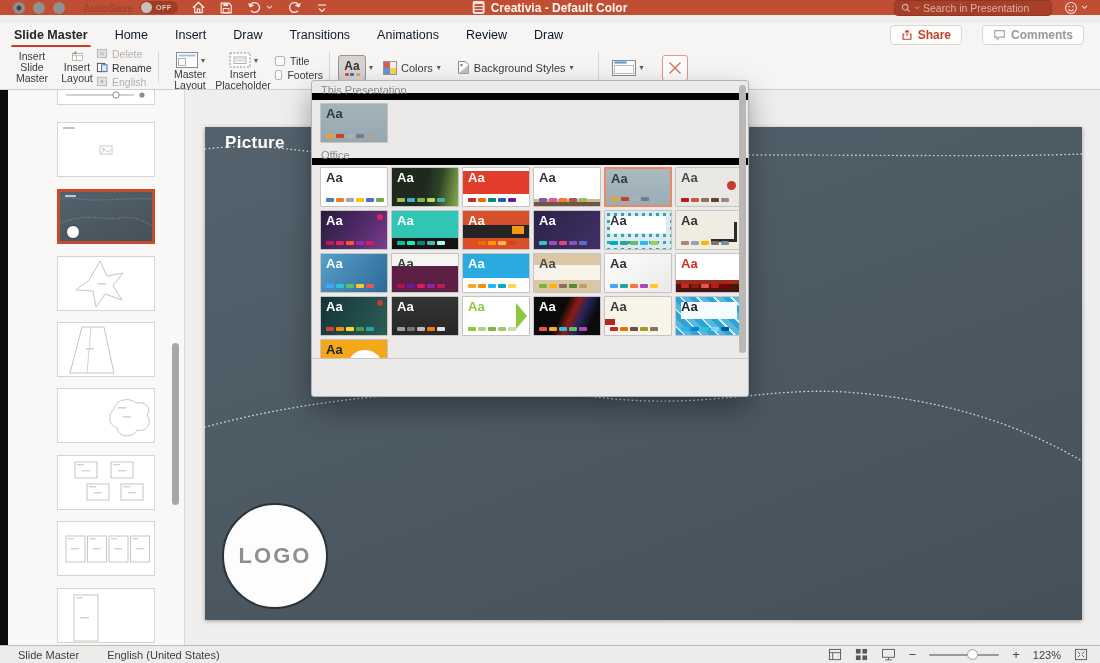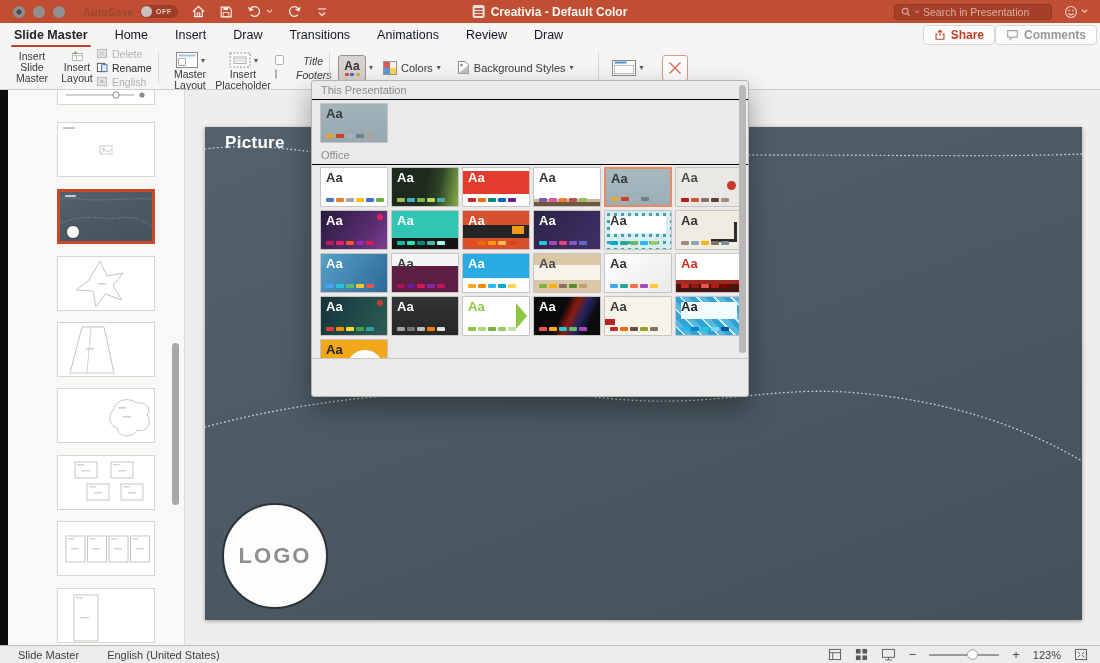--- a/index.html
+++ b/index.html
@@ -1,21 +1,21 @@
 <!DOCTYPE html>
 <html><head>
 <meta charset="utf-8">
 <style>
   * { margin:0; padding:0; box-sizing:border-box; }
   html,body { width:1100px; height:663px; overflow:hidden; }
   body { font-family:"Liberation Sans", sans-serif; position:relative; background:#efeeed; -webkit-user-select:none; user-select:none; }
   svg { display:block; }
 
   
-  .titlebar { position:absolute; left:0; top:0; width:1100px; height:23px; background:#bf4e33; display:flex; align-items:center; color:#fff; }
+  .titlebar { position:absolute; left:0; top:0; width:1100px; height:15px; background:#bf4e33; display:flex; align-items:center; color:#fff; }
   .traffic { display:flex; gap:8px; margin-left:13px; }
   .traffic span { width:12px; height:12px; border-radius:50%; background:#909090; }
   .traffic span.close-dot { background:radial-gradient(circle at 50% 50%, #454545 0 2.5px, #8d8d8d 2.6px); }
   .autosave { display:flex; align-items:center; margin-left:18px; gap:6px; }
   .autosave .as-label { font-size:11px; color:#9d4730; font-weight:bold; }
   .as-toggle { width:38px; height:13px; border-radius:7px; background:#a03c26; display:flex; align-items:center; position:relative; }
   .as-knob { width:11px; height:11px; border-radius:50%; background:#cac1bd; margin-left:1px; }
   .as-off { font-size:7.5px; color:#d9c7c0; font-weight:bold; margin-left:4px; letter-spacing:.3px; }
   .tb-ic { margin-left:13px; display:flex; align-items:center; }
   .tb-title { position:absolute; left:50%; transform:translateX(-50%); display:flex; align-items:center; gap:6px; font-size:12px; font-weight:bold; color:#fdf6f4; }
@@ -24,36 +24,36 @@
   .tb-search { margin-left:auto; width:158px; height:16px; background:#a63f29; border:1px solid #933722; border-radius:4px; display:flex; align-items:center; padding:0 6px; gap:3px; }
   .tb-search .ph { font-size:10.5px; color:#dcb0a2; }
   .tb-smiley { display:flex; align-items:center; gap:3px; margin:0 12px 0 12px; }
 
   
   .tabbar { position:absolute; left:0; top:23px; width:1100px; height:24px; background:#f6f5f4; display:flex; align-items:center; }
   .tabs { display:flex; gap:27px; margin-left:14px; align-items:center; }
   .tab { font-size:12.5px; color:#0f172a; position:relative; cursor:default; white-space:nowrap; }
   .tab.active { font-weight:bold; color:#252525; }
   .tab.active::after { content:""; position:absolute; left:-3px; right:-3px; bottom:-6px; height:3px; border-radius:2px; background:#c33f27; }
-  .tab-actions { margin-left:auto; display:flex; gap:0; margin-right:3px; }
+  .tab-actions { margin-left:auto; display:flex; gap:20px; margin-right:16px; }
   .pill-btn { display:flex; align-items:center; gap:5px; border:1px solid #d8d6d4; background:#fdfdfc; border-radius:4px; padding:2px 10px; font-size:12px; font-weight:bold; }
   .pill-btn.share { color:#c33f27; }
   .pill-btn.comments { color:#9a9896; }
 
   
   .ribbon { position:absolute; left:0; top:47px; width:1100px; height:43px; background:#f6f5f4; border-bottom:1px solid #cfcdcb; display:flex; align-items:stretch; padding:3px 0 4px 6px; }
   .rbig { display:flex; flex-direction:column; align-items:center; justify-content:space-between; padding:1px 0; font-size:10.5px; color:#3a3a3a; text-align:center; line-height:11px; }
   .rbig .iconrow { display:flex; align-items:center; gap:2px; }
   .rcol { display:flex; flex-direction:column; justify-content:center; gap:2px; }
   .rsmall { display:flex; align-items:center; gap:4px; font-size:10.5px; color:#2f2f2f; }
   .rsmall.disabled { color:#b3b1ae; }
   .rdiv { width:1px; background:#d9d7d5; margin:2px 6px; }
   .chev { font-size:8px; color:#5a5a5a; }
   .cb { width:10px; height:10px; border:1px solid #b5b3b0; background:#fdfdfd; border-radius:2px; display:inline-block; }
-  .check-row { display:flex; align-items:flex-start; gap:19px; font-size:10.5px; color:#3a3a3a;font-style:italic; }
+  .check-row { display:flex; align-items:center; gap:5px; font-size:10.5px; color:#3a3a3a; }
   .themes-wrap { display:flex; align-items:center; gap:3px; margin:0 2px; }
   .themes-btn { width:28px; height:26px; border:1px solid #97948f; background:#d6d3d0; border-radius:3px; display:flex; flex-direction:column; align-items:center; justify-content:center; }
   .themes-btn .aa { font-size:12px; color:#333; font-weight:bold; line-height:12px; }
   .themes-btn .mini-dots { display:flex; gap:1.5px; margin-top:1px; }
   .themes-btn .mini-dots span { width:4px; height:3px; border-radius:1px; }
   .rdrop { display:flex; align-items:center; gap:4px; font-size:11px; color:#3a3a3a; padding:0 8px; }
   .palette { width:14px; height:14px; border:1px solid #9a9896; display:grid; grid-template-columns:1fr 1fr; grid-template-rows:1fr 1fr; }
   .slide-size-btn { display:flex; align-items:center; gap:3px; padding:0 6px; }
   .close-master { width:26px; height:26px; border:1px solid #dd9a88; background:#fefdfd; border-radius:3px; display:flex; align-items:center; justify-content:center; align-self:center; margin-left:12px; }
 
@@ -68,21 +68,21 @@
   
   .canvas { position:absolute; left:186px; top:90px; width:914px; height:555px; background:#efeeed; }
   .slide { position:absolute; left:19px; top:37px; width:877px; height:493px; background:linear-gradient(160deg,#53626d,#45515a); box-shadow:0 1px 4px rgba(0,0,0,.35); }
   .slide .picture-label { position:absolute; left:20px; top:6px; color:#fdfdfd; font-size:17px; font-weight:bold; letter-spacing:.3px; }
   .slide .waves { position:absolute; left:0; top:0; }
   .logo-circle { position:absolute; left:17px; top:376px; width:106px; height:106px; border-radius:50%; background:#fdfdfd; border:2px solid #2b3338; display:flex; align-items:center; justify-content:center; }
   .logo-circle span { font-size:22px; font-weight:bold; letter-spacing:2px; color:#8e8e8e; }
 
   
   .dropdown { position:absolute; left:311px; top:80px; width:438px; height:317px; background:#ebeae9; border:1px solid #b5b3b1; border-radius:3px; box-shadow:0 12px 28px rgba(0,0,0,.35); z-index:50; }
-  .dd-header { height:19px; line-height:19px; padding-left:9px; font-size:11px; color:#8c8a88; border-bottom:1px solid #000000; }
+  .dd-header { height:19px; line-height:19px; padding-left:9px; font-size:11px; color:#8c8a88; border-bottom:7px solid #000000; }
   .dd-thumb-wrap { padding:3px 0 3px 8px; }
   .office-grid { display:grid; grid-template-columns:repeat(6,68px); grid-auto-rows:40px; gap:3px; padding:2px 7px 0 8px; height:193px; overflow:hidden; }
   .theme-cell { position:relative; width:68px; height:40px; border:1px solid #c6c4c2; border-radius:1px; overflow:hidden; }
   .theme-cell.selected { border:2px solid #e98a66; }
   .theme-cell .aa { position:absolute; left:5px; top:3px; font-size:13px; font-weight:bold; line-height:14px; }
   .theme-cell .dots { position:absolute; left:5px; bottom:4px; display:flex; gap:2px; }
   .theme-cell .dots span { width:8px; height:4px; border-radius:1px; }
   .deco { position:absolute; }
   .deco.red-dot-r { width:9px; height:9px; border-radius:50%; right:6px; top:13px; }
   .deco.circle-tr { width:6px; height:6px; border-radius:50%; right:4px; top:3px; }

